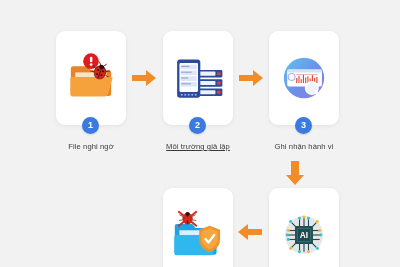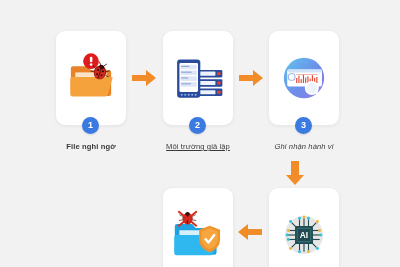--- a/index.html
+++ b/index.html
@@ -44,23 +44,23 @@
   #card-1{left:56px;top:31px;width:70px;height:94px;}
   #card-2{left:163px;top:31px;width:70px;height:94px;}
   #card-3{left:269px;top:31px;width:70px;height:94px;}
   #card-4{left:269px;top:188px;width:70px;height:94px;}
   #card-5{left:163px;top:188px;width:70px;height:94px;}
 
   #badge-1{left:82px;top:117px;}
   #badge-2{left:189px;top:117px;}
   #badge-3{left:295px;top:117px;}
 
-  #cap-1{left:31px;top:142px;width:120px;font-weight:bold;}
+  #cap-1{left:31px;top:142px;width:120px;}
   #cap-2{left:138px;top:142px;width:120px;text-decoration:underline;}
-  #cap-3{left:244px;top:142px;width:120px;font-style:italic;}
+  #cap-3{left:244px;top:142px;width:120px;}
 
   #arrow-1{left:131px;top:68px;width:27px;height:20px;}
   #arrow-2{left:238px;top:68px;width:27px;height:20px;}
   #arrow-3{left:285px;top:160px;width:20px;height:26px;}
   #arrow-4{left:236px;top:222px;width:27px;height:20px;}
 </style>
 </head>
 <body>
 
 <div id="stage">

